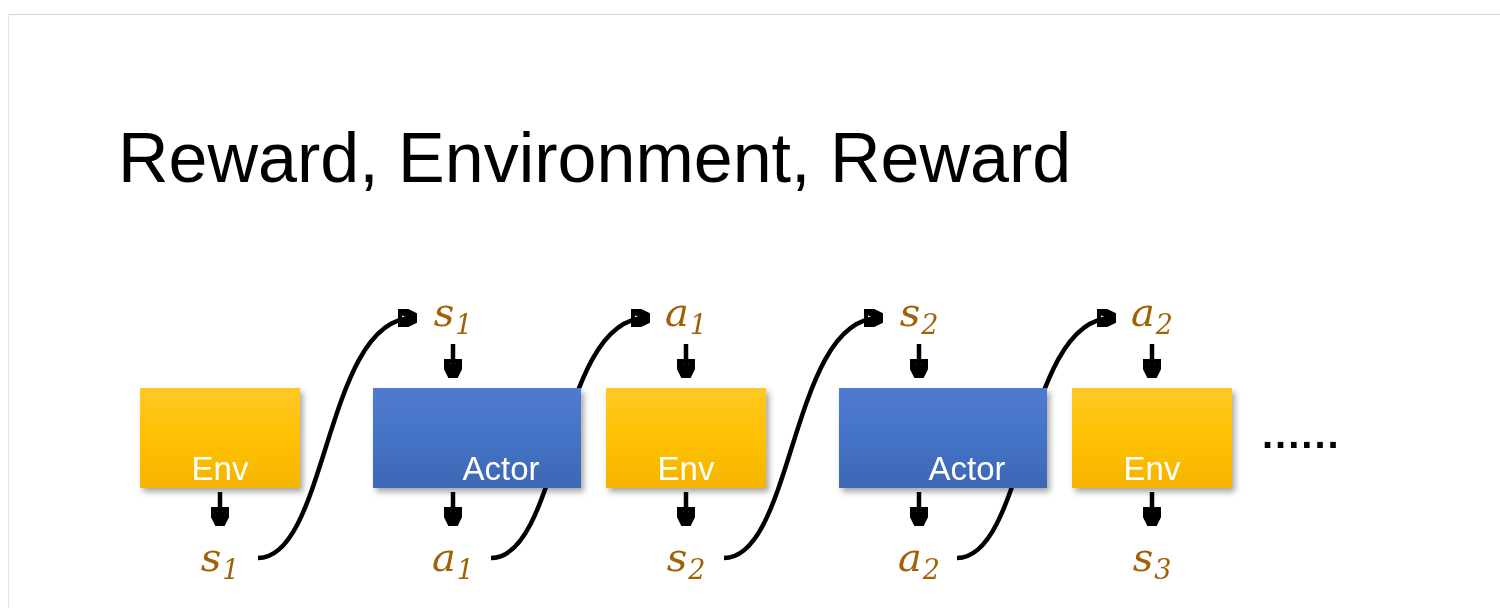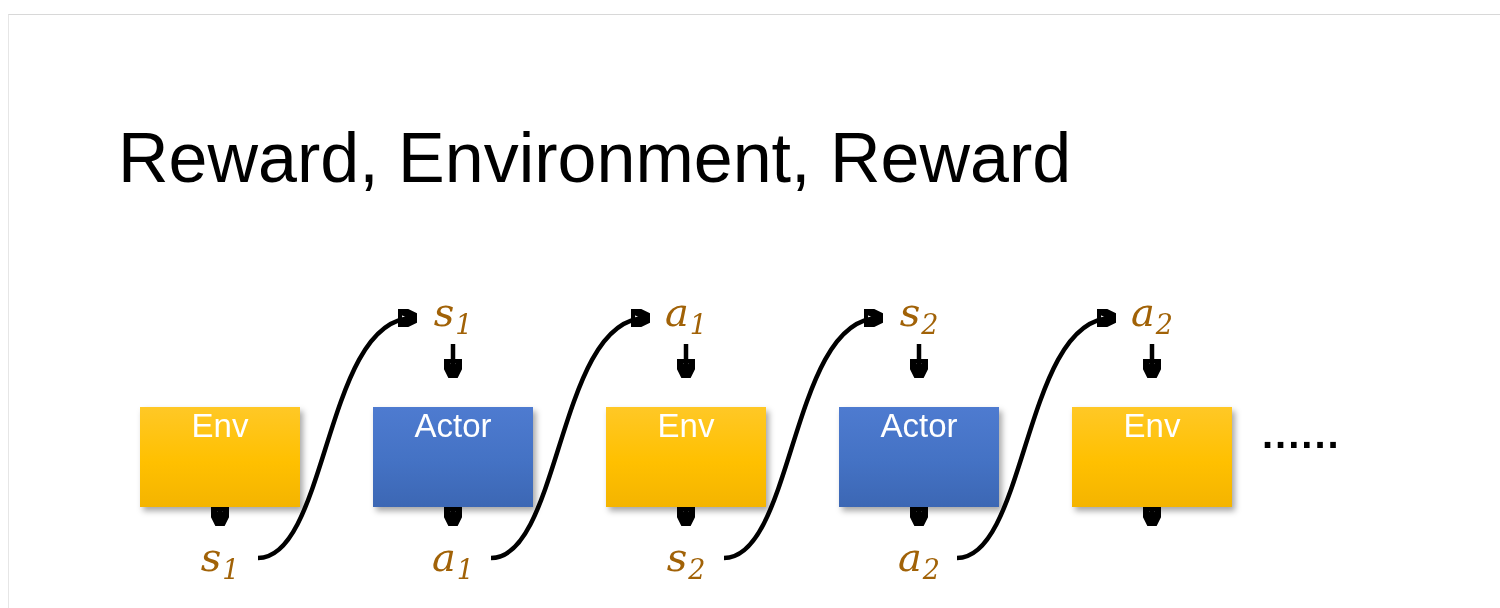--- a/index.html
+++ b/index.html
@@ -34,32 +34,32 @@
     color: #000000;
     letter-spacing: 0px;
     white-space: nowrap;
   }
   .box {
     position: absolute;
     top: 388px;
     width: 160px;
     height: 100px;
     display: flex;
-    align-items: flex-start;
+    align-items: flex-end;
     justify-content: center;
     color: #ffffff;
     font-size: 33px;
     box-shadow: 3px 4px 6px rgba(0,0,0,0.35);
-    margin-top: 19px;
   }
   .box.env {
     background: linear-gradient(180deg, #ffc826 0%, #ffc000 55%, #f4b400 100%);
   }
   .box.actor {
     background: linear-gradient(180deg, #4e7bd0 0%, #4472c4 55%, #3c67b4 100%);
+    padding-left: 48px;
   }
   .math-label {
     position: absolute;
     width: 160px;
     height: 48px;
     text-align: center;
     font-family: "DejaVu Serif", serif;
     font-style: italic;
     font-size: 40px;
     color: #a16207;
@@ -164,16 +164,19 @@
   <div class="math-label bottom" style="left:839px">
     <span>a</span><span class="msub">2</span>
   </div>
 
   <div class="math-label top" style="left:1072px">
     <span>a</span><span class="msub">2</span>
   </div>
   <div class="box env" style="left:1072px">
     <span>Env</span>
   </div>
+  <div class="math-label bottom" style="left:1072px">
+    <span>s</span><span class="msub">3</span>
+  </div>
 
   <div class="ellipsis">......</div>
 
 </div>
 
 </body></html>

